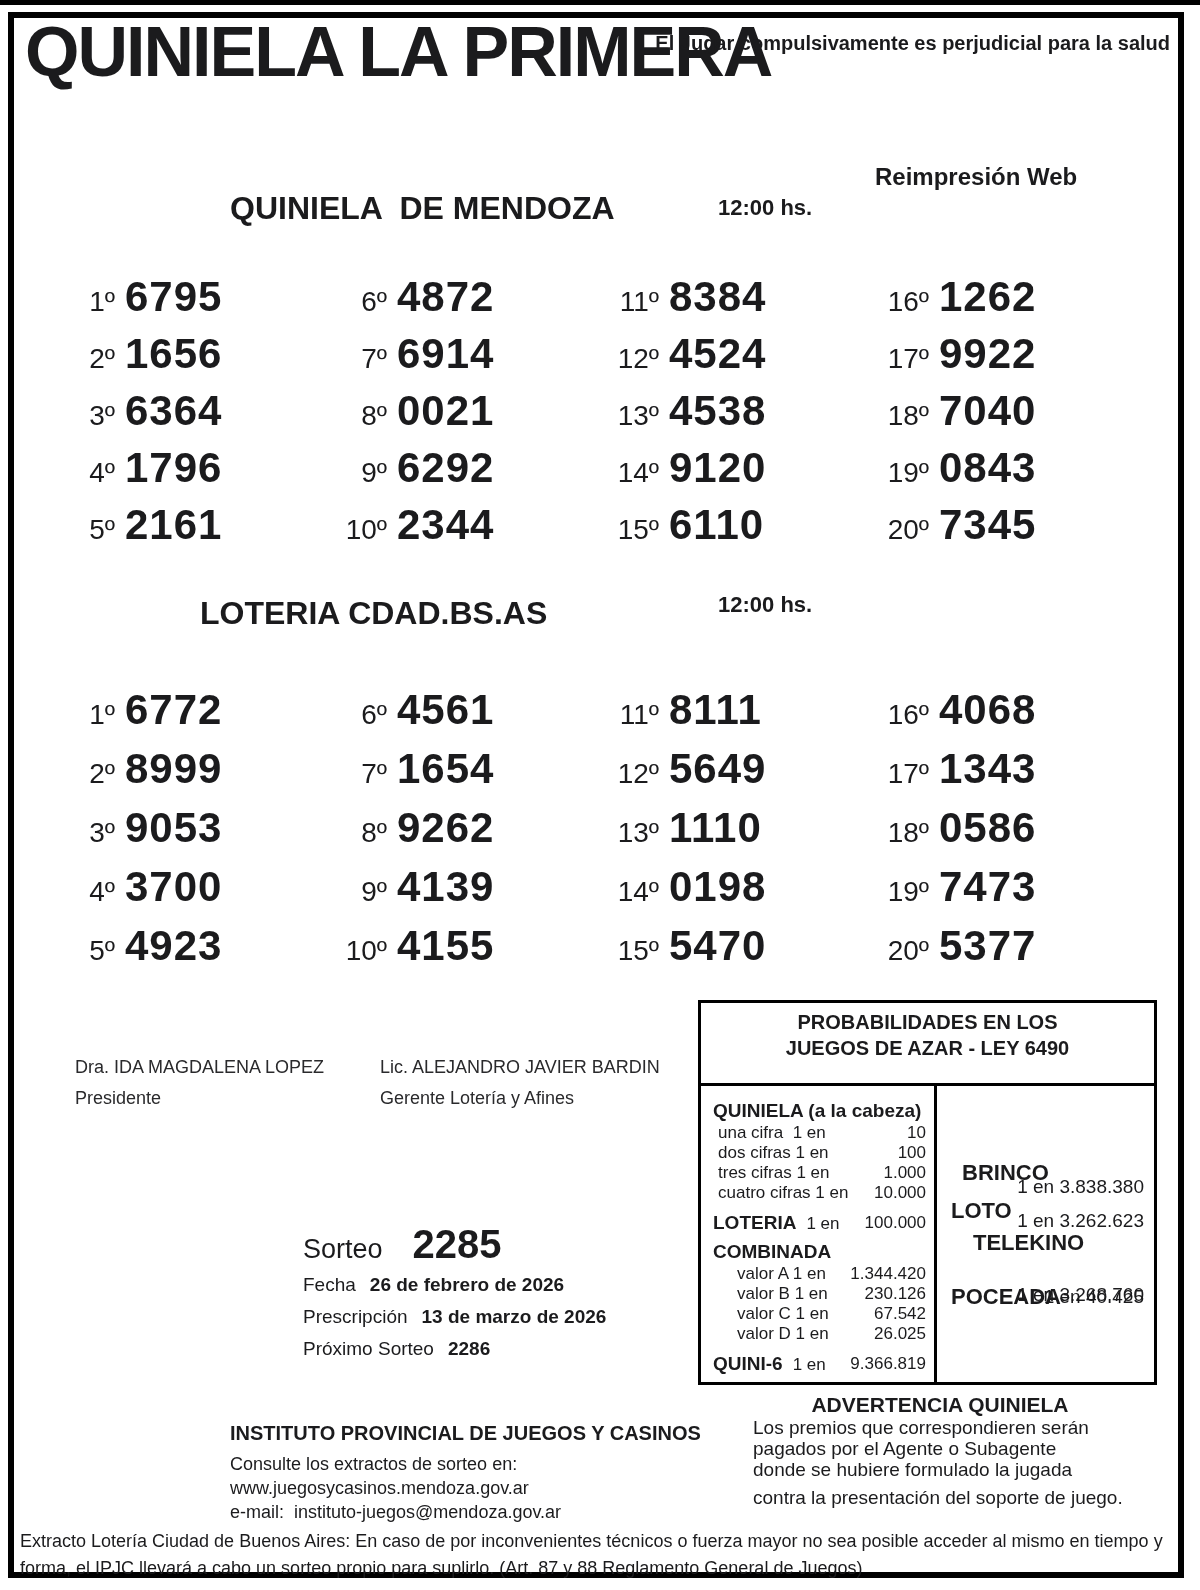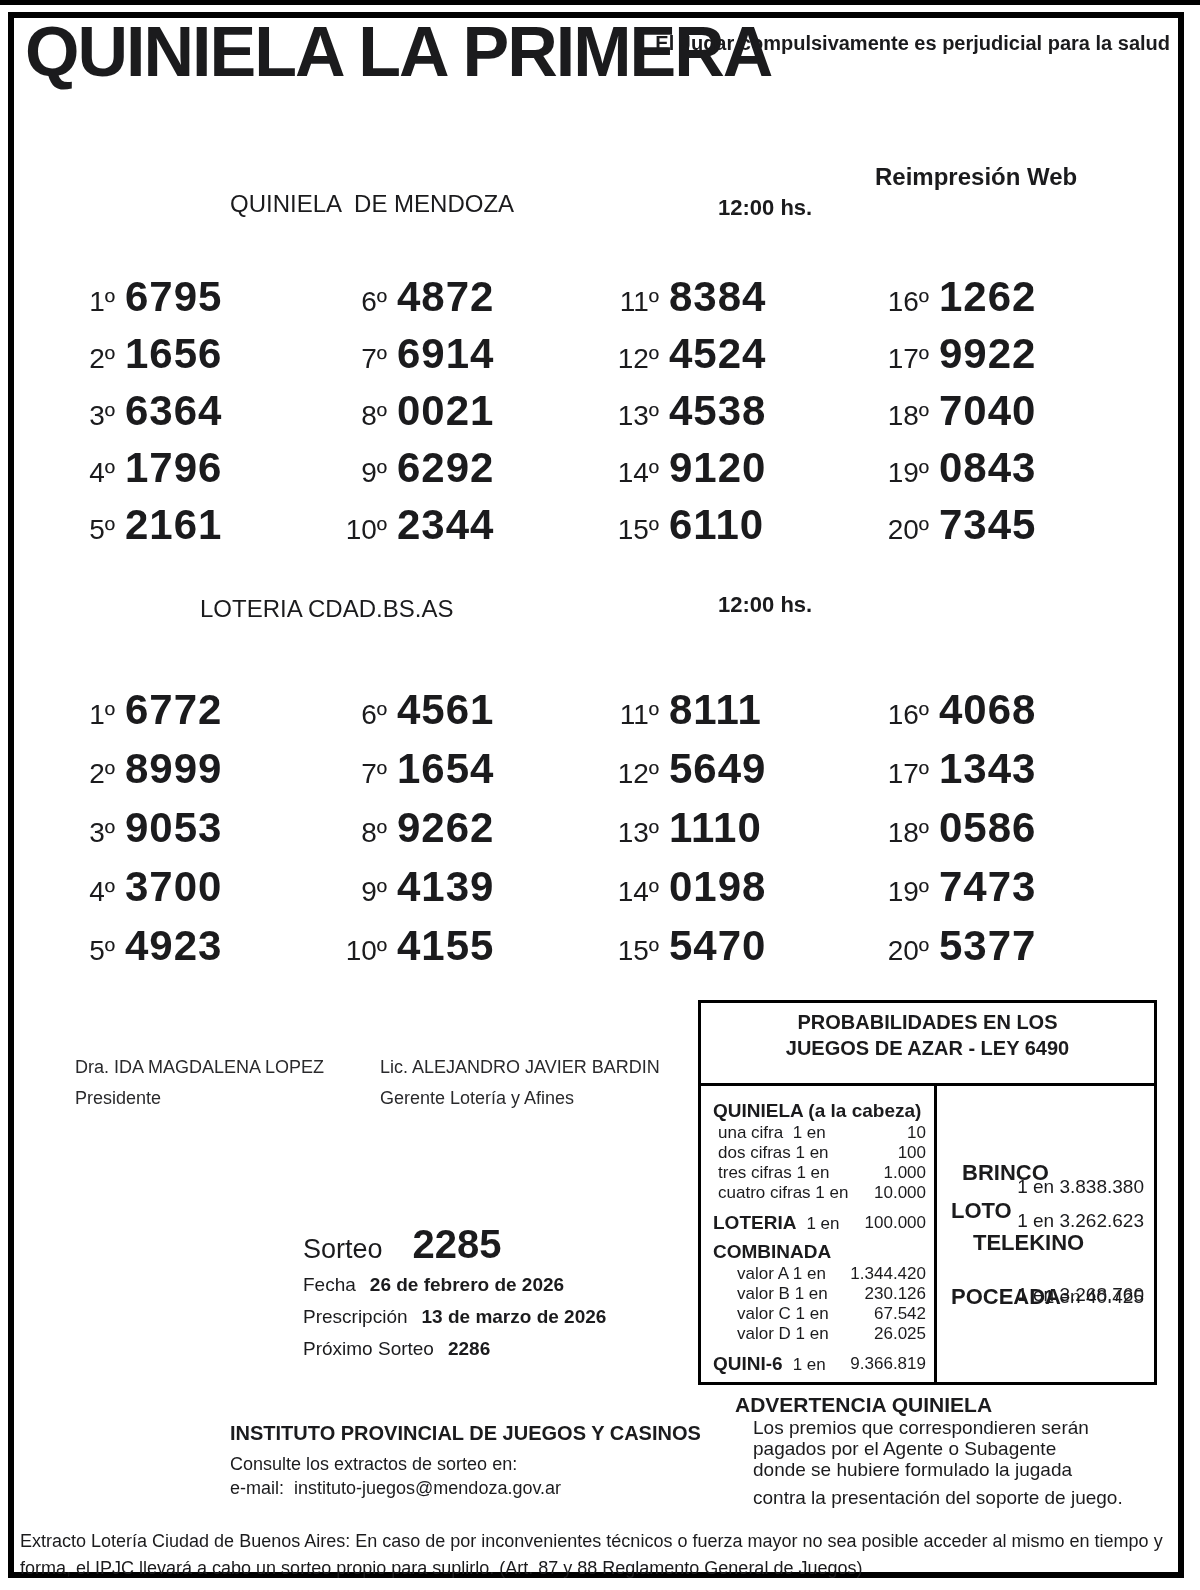--- a/index.html
+++ b/index.html
@@ -3,21 +3,21 @@
 <meta charset="utf-8">
 <style>
   html,body{margin:0;padding:0;background:#fff;}
   body{width:1200px;height:1590px;position:relative;overflow:hidden;
        font-family:"Liberation Sans","DejaVu Sans",sans-serif;color:#1b1b1d;}
   .abs{position:absolute;}
   .topline{top:0;left:0;width:1200px;height:5px;background:#000;}
   .page-border{left:8px;top:12px;width:1176px;height:1566px;border:6px solid #000;box-sizing:border-box;}
   .doc-title{left:25px;top:12px;font-size:70px;font-weight:bold;letter-spacing:-2px;white-space:nowrap;}
   .health-warning{top:20px;right:30px;font-size:20px;font-weight:bold;margin-top:12px;}
-  .sec-title{font-size:24px;font-weight:normal;white-space:pre;}
+  .sec-title{font-size:32px;font-weight:bold;white-space:pre;}
   .sec-time{font-size:22px;font-weight:bold;}
   .reimpression{left:875px;top:163px;font-size:24px;font-weight:bold;}
   .grid{left:40px;width:1090px;display:grid;grid-auto-flow:column;align-items:center;}
   .grid-mendoza{top:268px;grid-template-rows:repeat(5,57px);grid-template-columns:272px 272px 270px 240px;}
   .grid-bsas{top:680px;grid-template-rows:repeat(5,59px);grid-template-columns:272px 272px 270px 240px;}
   .cell{display:flex;align-items:baseline;}
   .pos{width:75px;text-align:right;font-size:28px;margin-right:10px;flex:none;}
   .num{font-size:42px;font-weight:bold;letter-spacing:1px;}
   .official{font-size:18px;line-height:22px;color:#2a2a2c;}
   .official .role{margin-top:9px;}
@@ -37,21 +37,21 @@
   .prow.indent{padding-left:24px;}
   .prow.major{padding-left:0;margin-top:9px;line-height:22px;}
   .prow.major .b{font-weight:bold;font-size:19px;}
   .prow .mid{margin-left:10px;}
   .combinada-h{margin-top:5px;}
   .quini6{margin-top:13px;}
   .prob-right{flex:1;position:relative;font-size:19px;}
   .gname{font-weight:bold;font-size:22px;position:absolute;}
   .gval{position:absolute;font-size:19px;}
   .advertencia{left:735px;top:1393px;width:410px;}
-  .advertencia .title{text-align:left;font-weight:bold;font-size:21px;}
+  .advertencia .title{text-align:center;font-weight:bold;font-size:21px;}
   .advertencia .line{font-size:19px;line-height:21px;padding-left:18px;}
   .advertencia .line.last{margin-top:7px;}
   .institute{left:230px;top:1422px;}
   .institute .name{font-size:20px;font-weight:bold;}
   .institute .line{font-size:18px;line-height:24px;white-space:pre;}
   .institute .line.first{margin-top:7px;}
   .footer{left:20px;top:1528px;width:1150px;font-size:18px;line-height:27px;white-space:nowrap;}
 </style>
 </head>
 <body>
@@ -328,19 +328,20 @@
   <div class="title">ADVERTENCIA QUINIELA</div>
   <div class="line">Los premios que correspondieren serán</div>
   <div class="line">pagados por el Agente o Subagente</div>
   <div class="line">donde se hubiere formulado la jugada</div>
   <div class="line last">contra la presentación del soporte de juego.</div>
 </div>
 
 <div class="abs institute">
   <div class="name">INSTITUTO PROVINCIAL DE JUEGOS Y CASINOS</div>
   <div class="line first">Consulte los extractos de sorteo en:</div>
+  <div class="line">www.juegosycasinos.mendoza.gov.ar</div>
   <div class="line">e-mail:  instituto-juegos@mendoza.gov.ar</div>
 </div>
 
 <div class="abs footer">
   <div>Extracto Lotería Ciudad de Buenos Aires: En caso de por inconvenientes técnicos o fuerza mayor no sea posible acceder al mismo en tiempo y</div>
   <div>forma, el IPJC llevará a cabo un sorteo propio para suplirlo. (Art. 87 y 88 Reglamento General de Juegos)</div>
 </div>
 
 </body></html>

